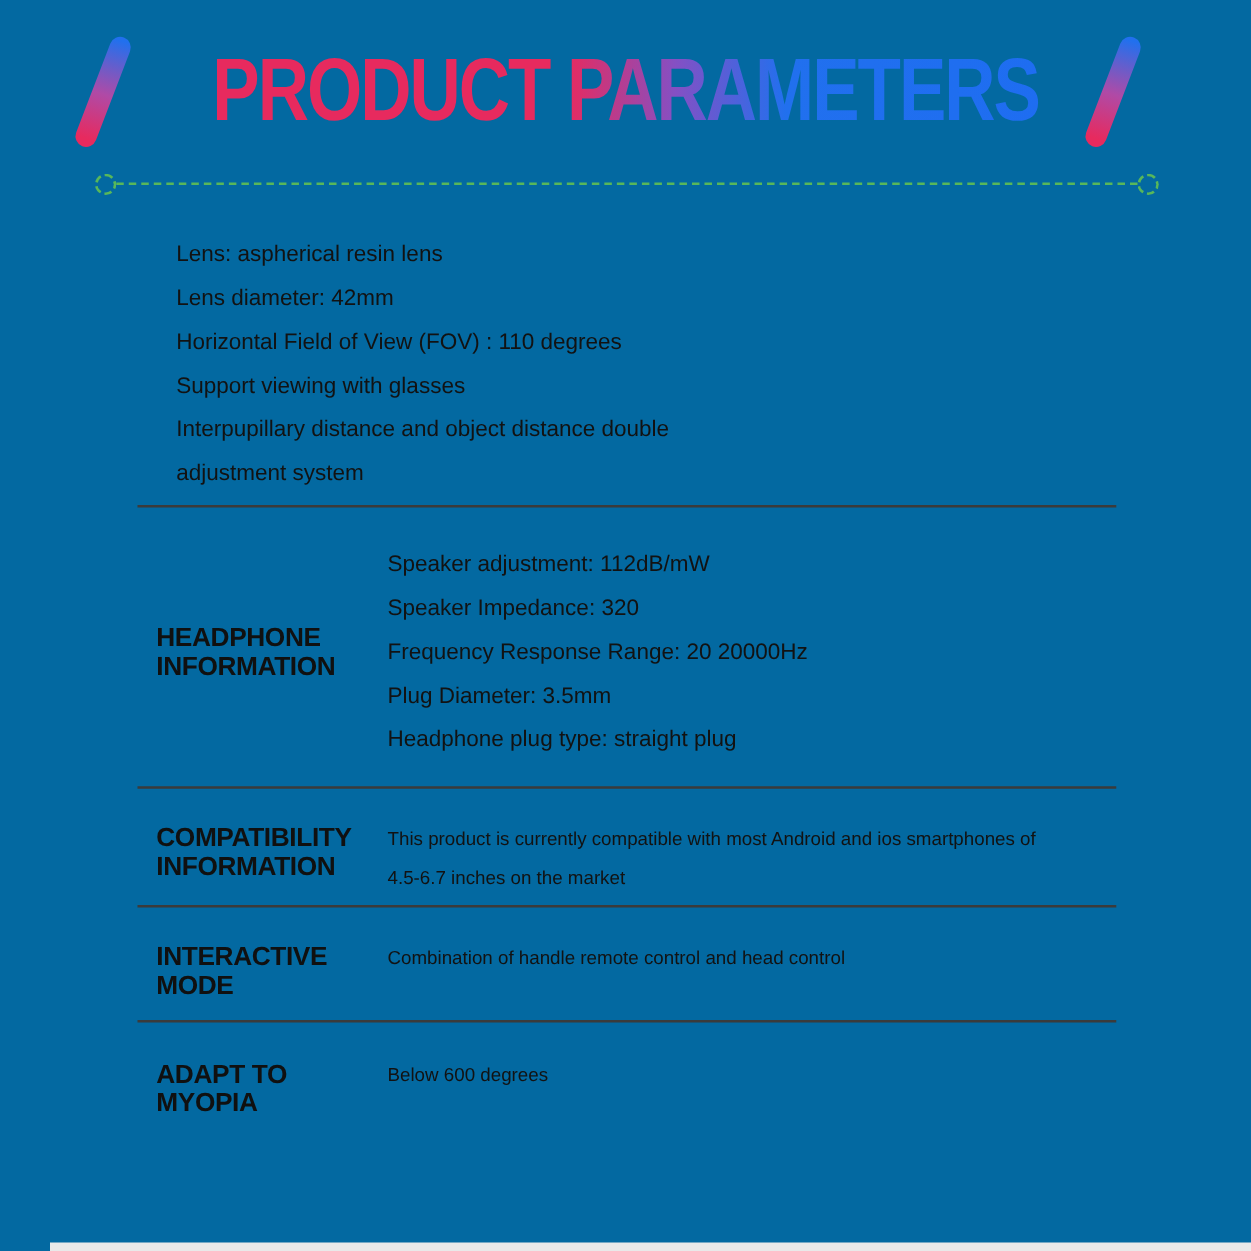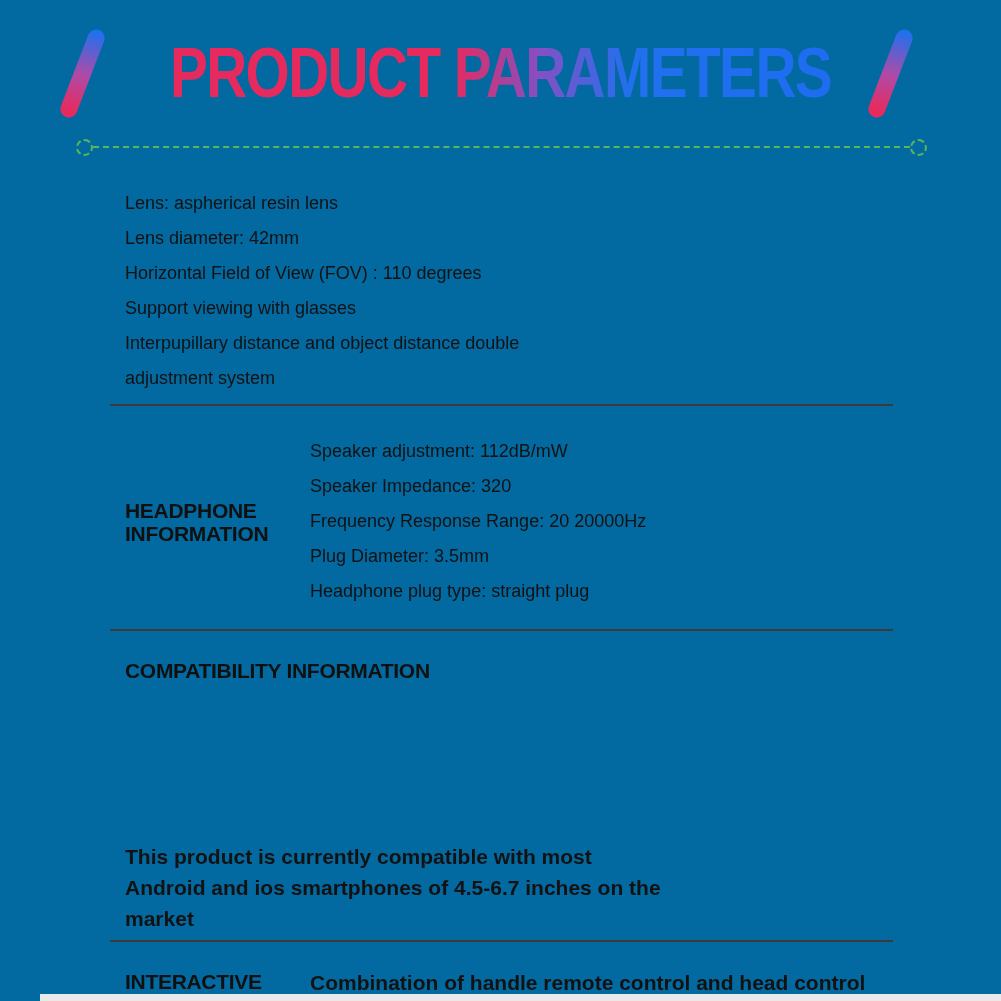--- a/index.html
+++ b/index.html
@@ -84,29 +84,29 @@
   .row-values{flex:1 1 auto;}
   .value-line{
     font-size:18px;
     line-height:35px;
     color:#121212;
   }
   
   .row-physical{padding-top:46px;padding-bottom:20px;}
   .row-physical .value-line{white-space:pre;line-height:24px;margin-top:-4px;}
   .row-optical{padding-top:26px;padding-bottom:8px;}
-  .row-optical .row-values{max-width:478px;}
+  .row-optical .row-values{max-width:478px;margin-left:16px;}
   .row-headphone{padding-top:28px;padding-bottom:20px;align-items:center;}
-  .row-compat{padding-top:28px;padding-bottom:6px;flex-direction:column;}
+  .row-compat{padding-top:28px;padding-bottom:6px;}
   .row-compat .row-values{max-width:545px;}
   .row-interactive{padding-top:28px;padding-bottom:16px;}
   .row-adapt{padding-top:30px;padding-bottom:12px;}
   .emphasis .value-line{
-    font-size:21px;
-    font-weight:700;
+    font-size:15px;
+    font-weight:400;
     line-height:31px;
     margin-top:-3px;
   }
   .row-optical .value-line,
   .row-headphone .value-line{margin-top:0;}
 
   
   .bottom-strip{
     position:absolute;left:40px;right:0;bottom:0;height:7px;
     background:#e9e9e9;

